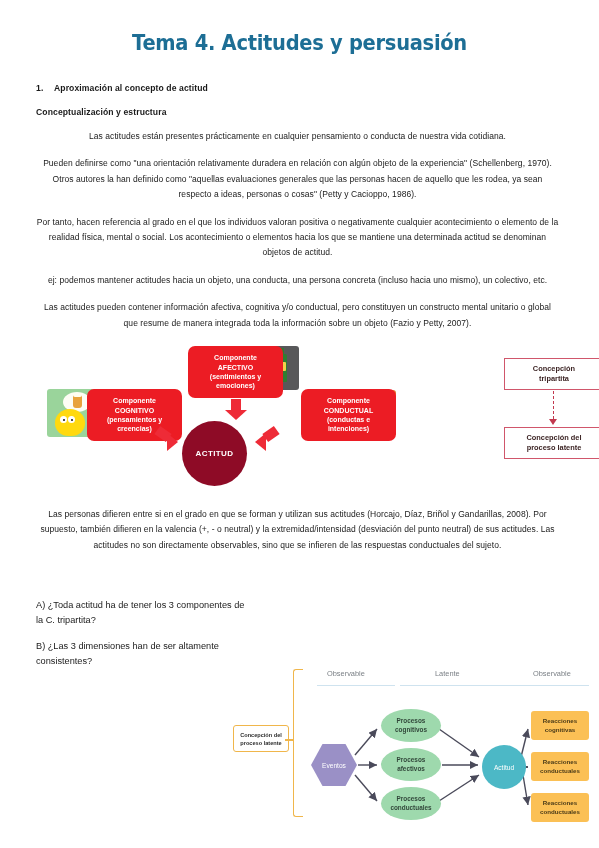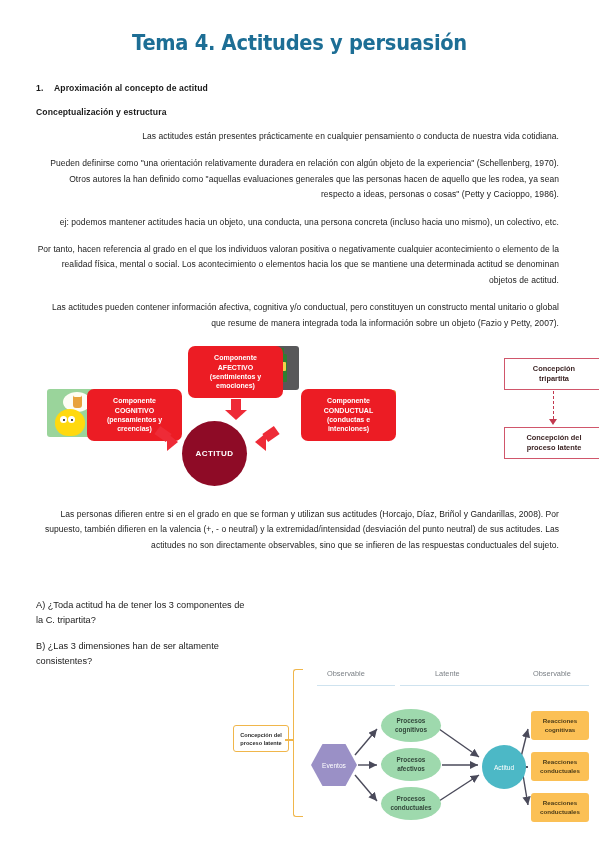--- a/index.html
+++ b/index.html
@@ -28,21 +28,21 @@
   
   .content{padding:0 40px 0 36px;}
   .num-heading{
     font-size:8.6px;font-weight:bold;margin:28px 0 0 0;letter-spacing:.1px;
   }
   .num-heading .num{display:inline-block;width:18px;}
   .sub-heading{
     font-size:8.6px;font-weight:bold;margin:14px 0 0 0;letter-spacing:.1px;
   }
   p.para{
-    font-size:8.5px;line-height:15.4px;margin:12px 0 0 0;text-align:right;
+    font-size:8.5px;line-height:15.4px;margin:12px 0 0 0;text-align:center;
     letter-spacing:.05px;
   }
 
   
   .fig1{position:relative;height:150px;margin-top:14px;}
 
   .photo{position:absolute;border-radius:3px;overflow:hidden;}
   .photo-cog{left:11px;top:44px;width:52px;height:48px;background:#9ad49b;}
   .photo-afe{left:203px;top:1px;width:60px;height:44px;background:#58585a;}
   .photo-con{left:307px;top:45px;width:53px;height:46px;background:#e9762d;}
@@ -171,22 +171,22 @@
   <div class="content">
 
     <div class="num-heading">
       <span class="num">1.</span><span>Aproximación al concepto de actitud</span>
     </div>
 
     <div class="sub-heading">Conceptualización y estructura</div>
 
     <p class="para">Las actitudes están presentes prácticamente en cualquier pensamiento o conducta de nuestra vida cotidiana.</p>
     <p class="para">Pueden definirse como "una orientación relativamente duradera en relación con algún objeto de la experiencia" (Schellenberg, 1970). Otros autores la han definido como "aquellas evaluaciones generales que las personas hacen de aquello que les rodea, ya sean respecto a ideas, personas o cosas" (Petty y Cacioppo, 1986).</p>
+    <p class="para">Por tanto, hacen referencia al grado en el que los individuos valoran positiva o negativamente cualquier acontecimiento o elemento de la realidad física, mental o social. Los acontecimiento o elementos hacia los que se mantiene una determinada actitud se denominan objetos de actitud.</p>
     <p class="para">ej: podemos mantener actitudes hacia un objeto, una conducta, una persona concreta (incluso hacia uno mismo), un colectivo, etc.</p>
-    <p class="para">Por tanto, hacen referencia al grado en el que los individuos valoran positiva o negativamente cualquier acontecimiento o elemento de la realidad física, mental o social. Los acontecimiento o elementos hacia los que se mantiene una determinada actitud se denominan objetos de actitud.</p>
     <p class="para">Las actitudes pueden contener información afectiva, cognitiva y/o conductual, pero constituyen un constructo mental unitario o global que resume de manera integrada toda la información sobre un objeto (Fazio y Petty, 2007).</p>
 
     <div class="fig1">
 
       <div class="photo photo-cog">
         <div class="thought" style="left:16px;top:3px;width:28px;height:20px;"></div>
         <div class="beer" style="left:26px;top:6px;width:9px;height:13px;border-radius:1px 1px 3px 3px;"></div>
         <div style="position:absolute;left:26px;top:4px;width:9px;height:4px;background:#fffdf0;border-radius:3px;"></div>
         <div class="homer-head" style="left:8px;top:20px;width:30px;height:27px;"></div>
         <div style="position:absolute;left:13px;top:27px;width:7px;height:7px;background:#fff;border-radius:50%;"></div>

